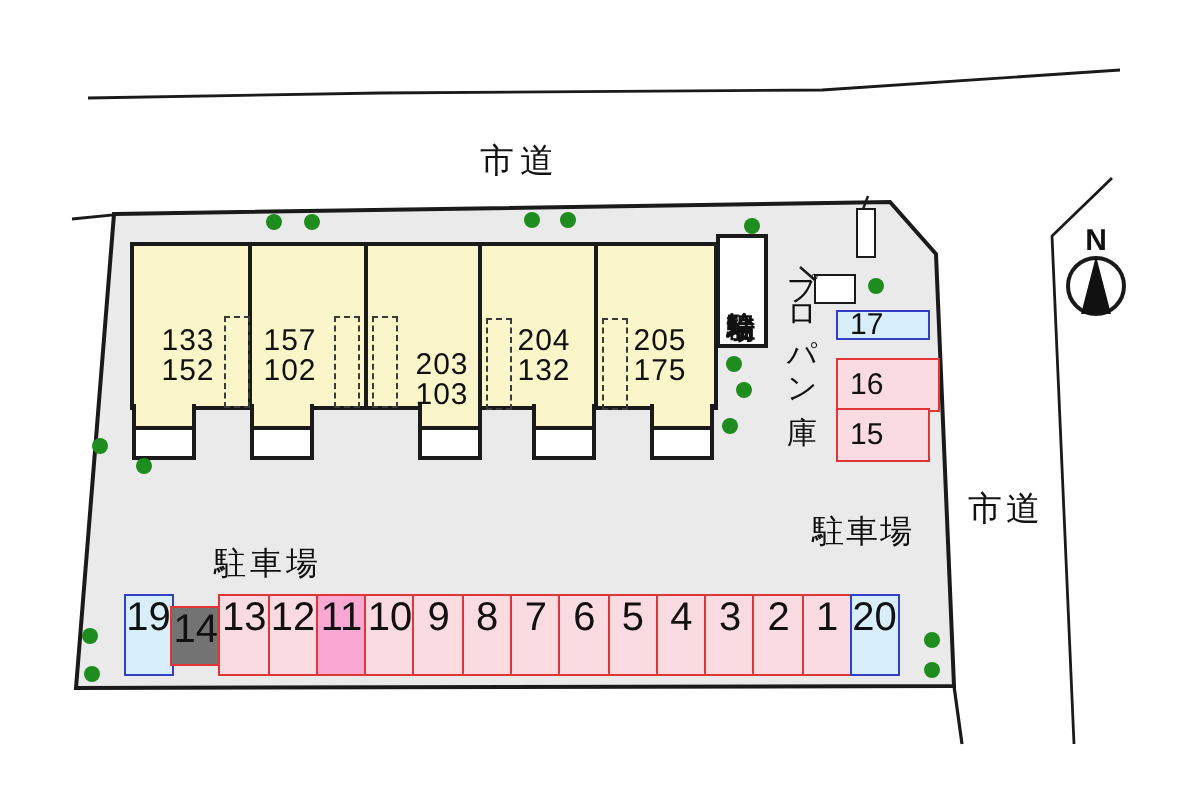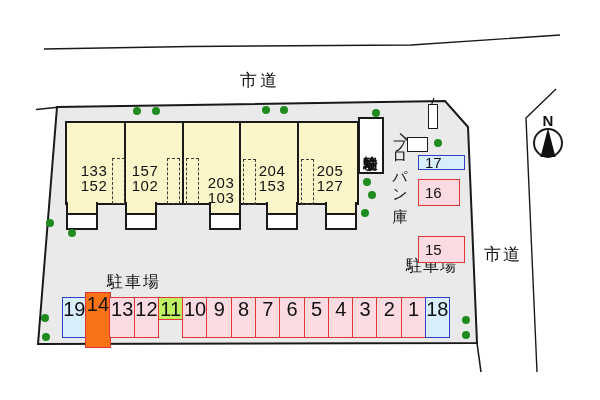--- a/index.html
+++ b/index.html
@@ -84,51 +84,51 @@
       <div class="unit-label" style="left: 121px;">
         <div>157</div>
         <div>102</div>
       </div>
       <div class="unit-label" style="left: 197px; margin-top: 12px;">
         <div>203</div>
         <div>103</div>
       </div>
       <div class="unit-label" style="left: 248px;">
         <div>204</div>
-        <div>153</div>
+        <div>132</div>
       </div>
       <div class="unit-label" style="left: 306px;">
         <div>205</div>
-        <div>127</div>
+        <div>175</div>
       </div>
     </div>
 
   <div id="bicycle-box">
     <span class="vtext">駐輪場</span>
   </div>
 
   <div class="outbox" style="left:407px;top:137px;width:21px;height:15px;"></div>
   <div class="lbl vtext" style="left:390px;top:124px;height:92px;font-size:15px;letter-spacing:1px;">プロパン庫</div>
 
   <div class="outbox" style="left:428px;top:104px;width:10px;height:25px;"></div>
 
   <div id="spaces-layer">
       <div class="space bottom" style="left: 62px; top: 297px; width: 24.5px; height: 41px; border: 1.5px solid rgb(51, 64, 198); background: rgb(217, 238, 251);">
         <span>19</span>
       </div>
-      <div class="space bottom" style="left: 85px; top: 292px; width: 25.8px; height: 56px; border: 1.5px solid rgb(226, 53, 53); background: #f97316;">
+      <div class="space bottom" style="left: 85px; top: 303px; width: 25.8px; height: 30px; border: 1.5px solid rgb(226, 53, 53); background: #737373;">
         <span>14</span>
       </div>
       <div class="space bottom" style="left: 109.285px; top: 297px; width: 25.8px; height: 41px; border: 1.5px solid rgb(226, 53, 53); background: rgb(251, 219, 226);">
         <span>13</span>
       </div>
       <div class="space bottom" style="left: 133.57px; top: 297px; width: 25.8px; height: 41px; border: 1.5px solid rgb(226, 53, 53); background: rgb(251, 219, 226);">
         <span>12</span>
       </div>
-      <div class="space bottom" style="left: 157.855px; top: 297px; width: 25.8px; height: 23px; border: 1.5px solid rgb(226, 53, 53); background: #bef264;">
+      <div class="space bottom" style="left: 157.855px; top: 297px; width: 25.8px; height: 41px; border: 1.5px solid rgb(226, 53, 53); background: #f9a8d4;">
         <span>11</span>
       </div>
       <div class="space bottom" style="left: 182.14px; top: 297px; width: 25.8px; height: 41px; border: 1.5px solid rgb(226, 53, 53); background: rgb(251, 219, 226);">
         <span>10</span>
       </div>
       <div class="space bottom" style="left: 206.425px; top: 297px; width: 25.8px; height: 41px; border: 1.5px solid rgb(226, 53, 53); background: rgb(251, 219, 226);">
         <span>9</span>
       </div>
       <div class="space bottom" style="left: 230.71px; top: 297px; width: 25.8px; height: 41px; border: 1.5px solid rgb(226, 53, 53); background: rgb(251, 219, 226);">
         <span>8</span>
@@ -148,29 +148,29 @@
       <div class="space bottom" style="left: 352.135px; top: 297px; width: 25.8px; height: 41px; border: 1.5px solid rgb(226, 53, 53); background: rgb(251, 219, 226);">
         <span>3</span>
       </div>
       <div class="space bottom" style="left: 376.42px; top: 297px; width: 25.8px; height: 41px; border: 1.5px solid rgb(226, 53, 53); background: rgb(251, 219, 226);">
         <span>2</span>
       </div>
       <div class="space bottom" style="left: 400.705px; top: 297px; width: 25.8px; height: 41px; border: 1.5px solid rgb(226, 53, 53); background: rgb(251, 219, 226);">
         <span>1</span>
       </div>
       <div class="space bottom" style="left: 425px; top: 297px; width: 24.5px; height: 41px; border: 1.5px solid rgb(51, 64, 198); background: rgb(217, 238, 251);">
-        <span>18</span>
+        <span>20</span>
       </div>
       <div class="space side" style="left: 418px; top: 155px; width: 47px; height: 15px; border: 1.5px solid rgb(51, 64, 198); background: rgb(217, 238, 251);">
         <span>17</span>
       </div>
-      <div class="space side" style="left: 418px; top: 179px; width: 42px; height: 26.5px; border: 1.5px solid rgb(226, 53, 53); background: rgb(251, 219, 226);">
+      <div class="space side" style="left: 418px; top: 179px; width: 52px; height: 26.5px; border: 1.5px solid rgb(226, 53, 53); background: rgb(251, 219, 226);">
         <span>16</span>
       </div>
-      <div class="space side" style="left: 418px; top: 204px; width: 47px; height: 26.5px; border: 1.5px solid rgb(226, 53, 53); background: rgb(251, 219, 226); margin-top: 32px;">
+      <div class="space side" style="left: 418px; top: 204px; width: 47px; height: 26.5px; border: 1.5px solid rgb(226, 53, 53); background: rgb(251, 219, 226);">
         <span>15</span>
       </div>
     </div>
   <div id="dots-layer">
       <div class="dot" style="left: 133px; top: 107px; background: rgb(30, 140, 30);"></div>
       <div class="dot" style="left: 152px; top: 107px; background: rgb(30, 140, 30);"></div>
       <div class="dot" style="left: 262px; top: 106px; background: rgb(30, 140, 30);"></div>
       <div class="dot" style="left: 280px; top: 106px; background: rgb(30, 140, 30);"></div>
       <div class="dot" style="left: 372px; top: 109px; background: rgb(30, 140, 30);"></div>
       <div class="dot" style="left: 434px; top: 139px; background: rgb(30, 140, 30);"></div>

